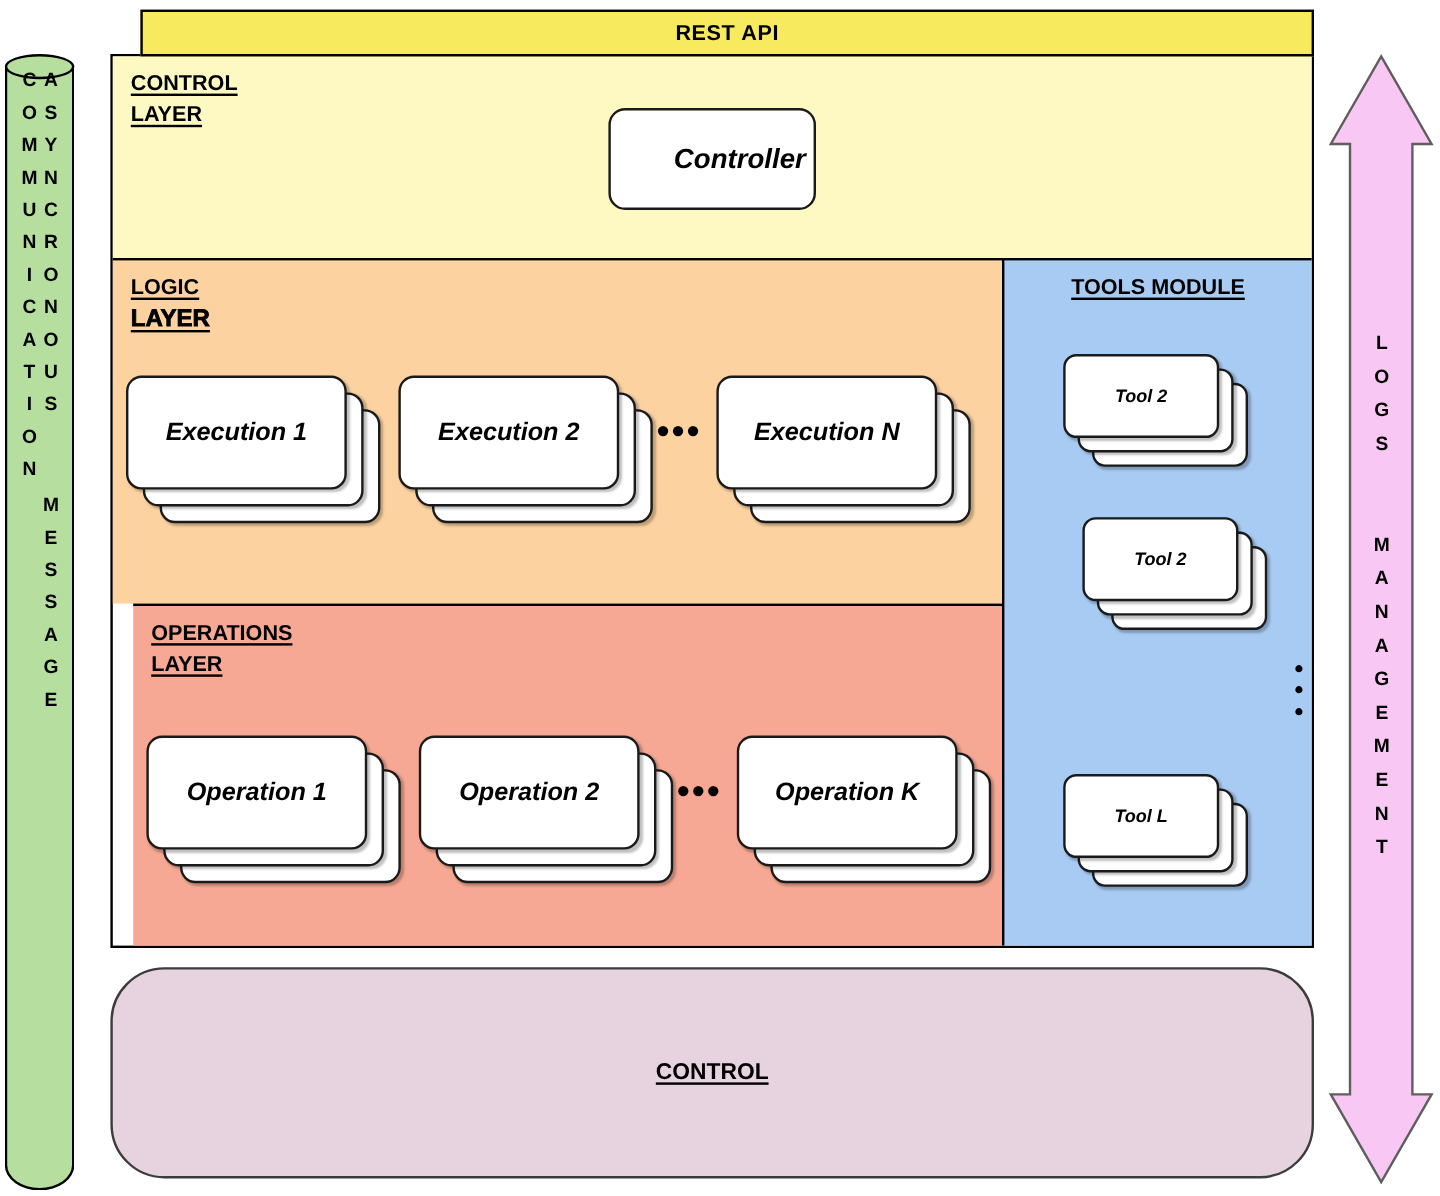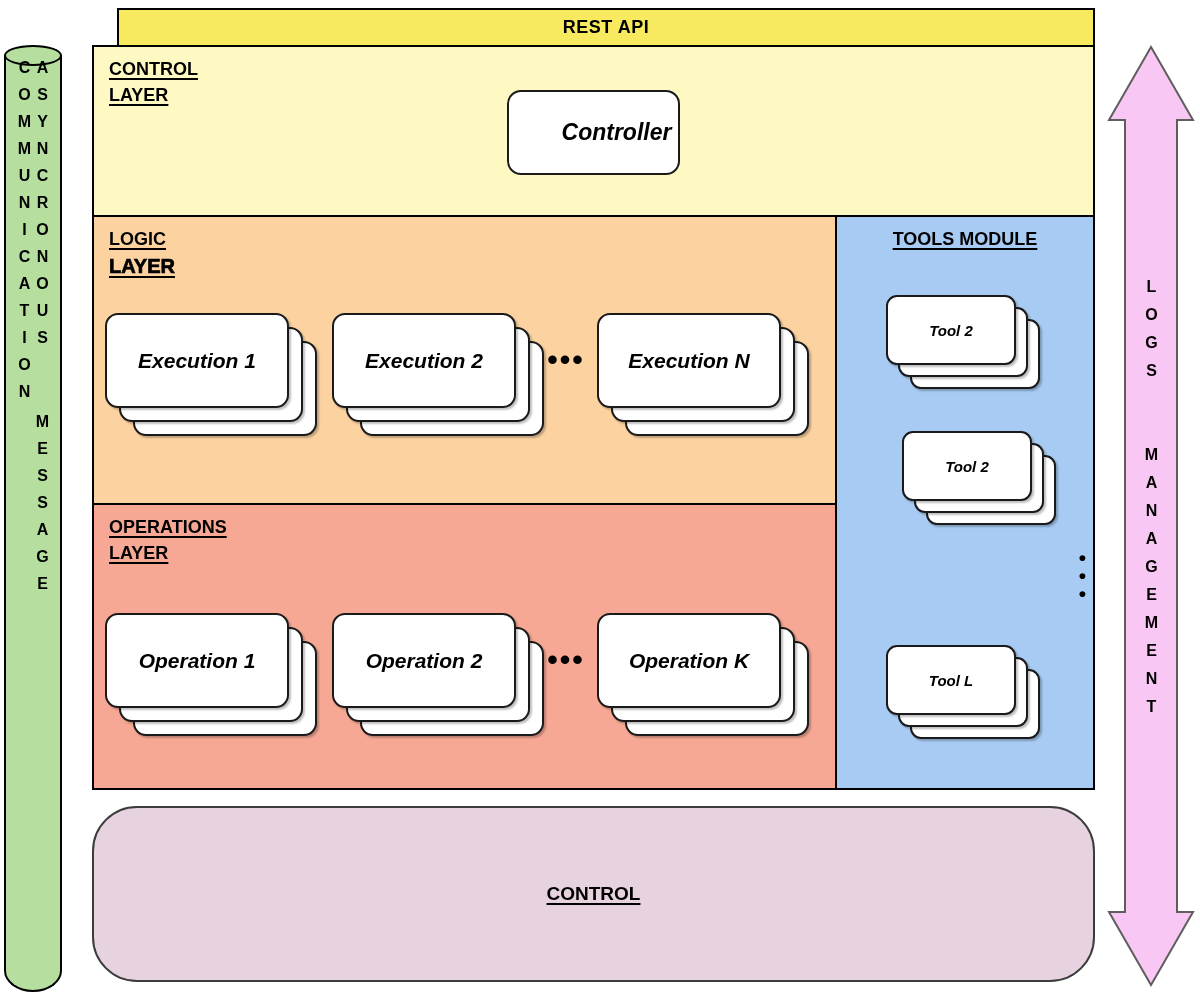--- a/index.html
+++ b/index.html
@@ -18,21 +18,21 @@
            writing-mode:vertical-rl; text-orientation:upright;
            font-weight:bold; font-size:16px; letter-spacing:10px; word-spacing:30px;
            padding-top:14px; z-index:2; }
 
   
   .main { position:absolute; left:92px; top:45px; width:1003px; height:745px;
           border:2px solid #000; background:#fff; }
   .control-layer { position:absolute; left:0; right:0; top:0; height:168px; background:#fef9c3; }
   .logic-layer { position:absolute; left:0; top:168px; width:745px; height:288px;
                  background:#fbd2a0; border-top:2px solid #000; }
-  .operations-layer { position:absolute; left:0; top:456px; width:745px; height:285px;
+  .operations-layer { position:absolute; left:17px; top:456px; width:745px; height:285px;
                       background:#f6a894; border-top:2px solid #000; }
   .tools-module { position:absolute; right:0; top:168px; width:258px; height:573px;
                   background:#a8cbf3; border-top:2px solid #000; border-left:2px solid #000; }
 
   
   .rest-api { position:absolute; left:117px; top:8px; width:978px; height:39px;
               background:#f8ea5e; border:2px solid #000; z-index:3;
               display:flex; align-items:center; justify-content:center;
               font-weight:bold; font-size:18px; letter-spacing:0.5px; }
 

